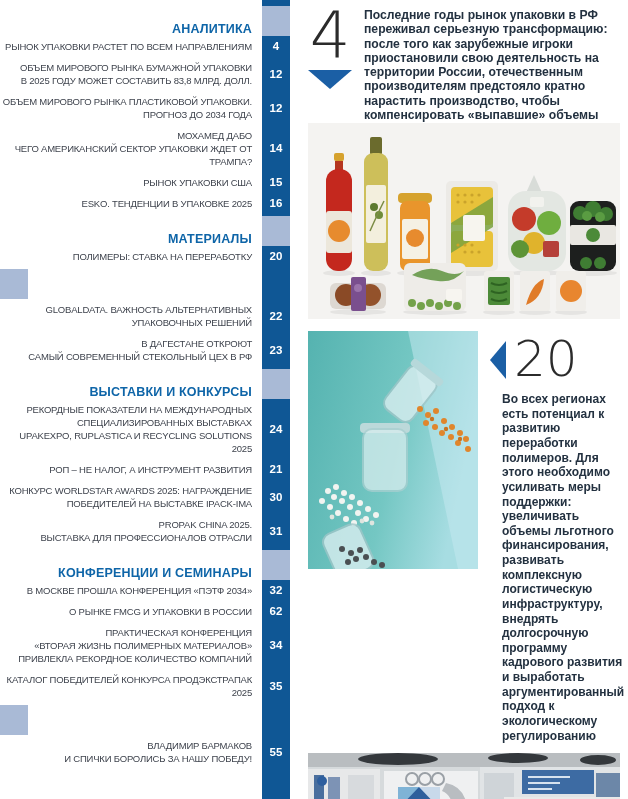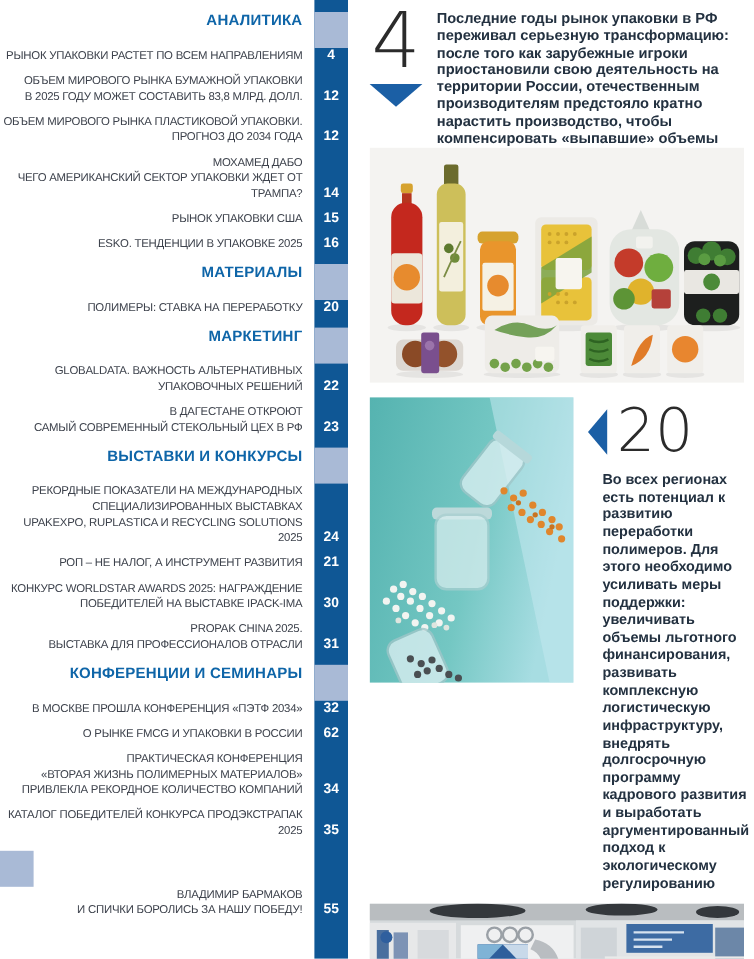--- a/index.html
+++ b/index.html
@@ -8,25 +8,25 @@
   }
   *{margin:0;padding:0;box-sizing:border-box;}
   html,body{width:628px;height:799px;overflow:hidden;background:#fff;
     font-family:"Liberation Sans",sans-serif;}
   .page{position:relative;width:628px;height:799px;background:#fff;}
 
   
   .toc-col{position:absolute;left:0;top:0;width:290px;height:799px;}
   .band{position:absolute;right:0;top:0;width:28px;height:799px;background:var(--band);}
   .toc{position:relative;width:290px;}
-  .toc-header{display:flex;align-items:flex-start;height:26px;margin:10px 0 4px 0;}
+  .toc-header{display:flex;align-items:flex-end;height:26px;margin:10px 0 4px 0;}
   .toc-header-text{flex:1;text-align:right;color:var(--hdr);font-weight:bold;
     font-size:12.5px;letter-spacing:.2px;padding-right:10px;}
   .toc-header-cap{width:28px;height:30px;background:var(--band-light);}
-  .toc-row{display:flex;align-items:flex-end;margin:0 0 8px 0;}
+  .toc-row{display:flex;align-items:center;margin:0 0 8px 0;}
   .toc-text{flex:1;text-align:right;color:var(--item);font-size:9.5px;
     letter-spacing:-0.2px;line-height:13px;white-space:pre-line;padding-right:10px;}
   .toc-num{width:28px;color:#fff;font-weight:bold;font-size:11.5px;line-height:13px;
     text-align:center;}
 
   
   .right-col{position:absolute;left:308px;top:8px;width:312px;}
   .para{color:var(--para);font-weight:bold;font-size:12.2px;line-height:1.17;}
   .bignum{font-family:"DejaVu Sans","Liberation Sans",sans-serif;font-weight:200;
     color:var(--num-dark);}
@@ -93,21 +93,20 @@
         </div>
         <div class="toc-header">
           <div class="toc-header-text">МАТЕРИАЛЫ</div>
           <div class="toc-header-cap"></div>
         </div>
         <div class="toc-row">
           <div class="toc-text">ПОЛИМЕРЫ: СТАВКА НА ПЕРЕРАБОТКУ</div>
           <div class="toc-num">20</div>
         </div>
         <div class="toc-header">
-          <div class="toc-header-text">МАРКЕТИНГ</div>
           <div class="toc-header-cap"></div>
         </div>
         <div class="toc-row">
           <div class="toc-text">GLOBALDATA. ВАЖНОСТЬ АЛЬТЕРНАТИВНЫХ
 УПАКОВОЧНЫХ РЕШЕНИЙ</div>
           <div class="toc-num">22</div>
         </div>
         <div class="toc-row">
           <div class="toc-text">В ДАГЕСТАНЕ ОТКРОЮТ
 САМЫЙ СОВРЕМЕННЫЙ СТЕКОЛЬНЫЙ ЦЕХ В РФ</div>

